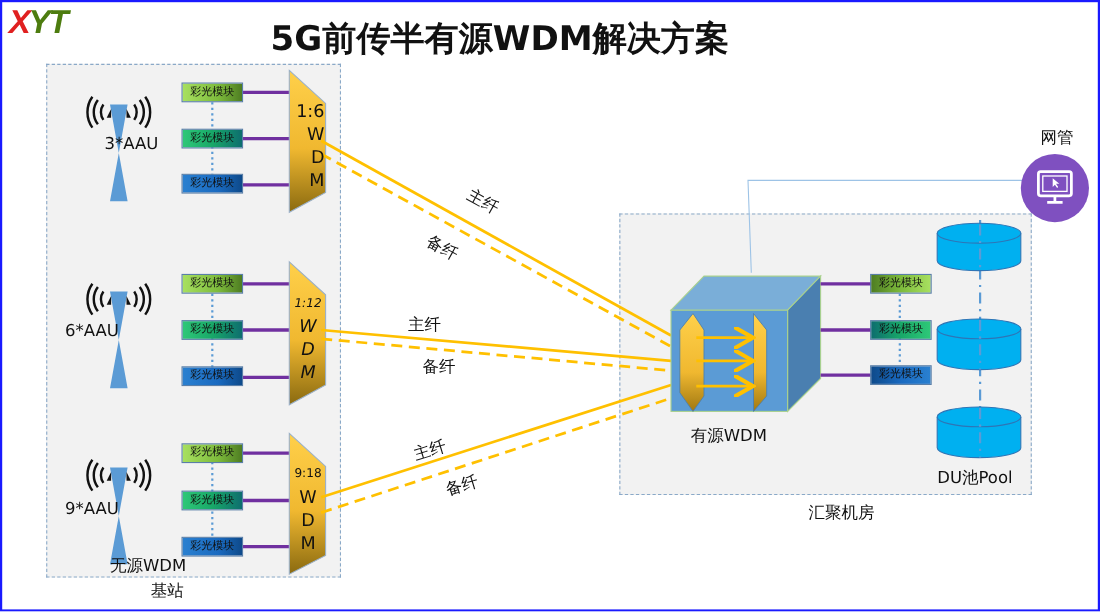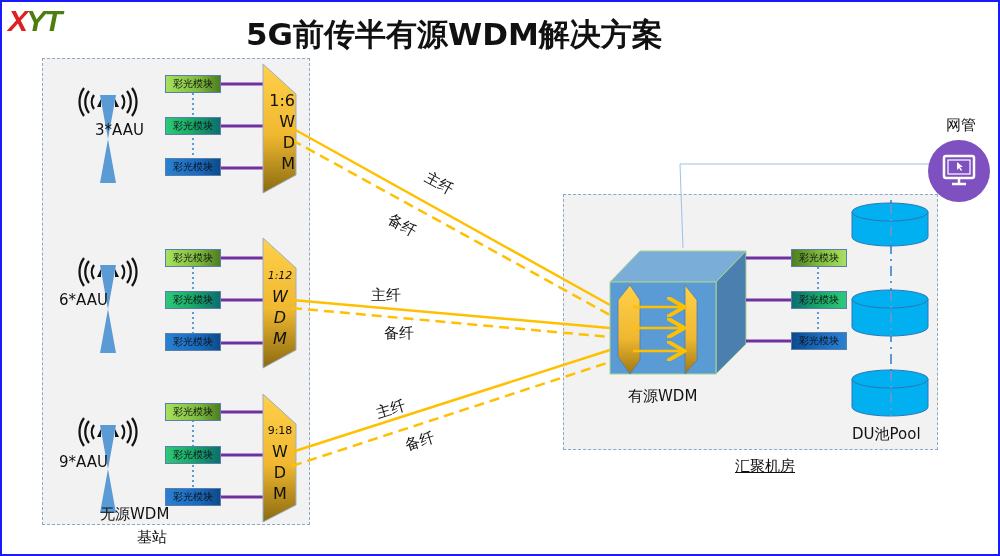--- a/index.html
+++ b/index.html
@@ -215,13 +215,13 @@
 <div class="label" style="left:384px; top:324px;">备纤</div>
 <div class="label" style="left:376px; top:400px; transform:rotate(-17deg);">主纤</div>
 <div class="label" style="left:405px; top:432px; transform:rotate(-17deg);">备纤</div>
 
 <div class="module m-rt-top" style="left:791px; top:249px;">彩光模块</div>
 <div class="module m-rt-mid" style="left:791px; top:291px;">彩光模块</div>
 <div class="module m-rt-bot" style="left:791px; top:332px;">彩光模块</div>
 
 <div class="label" style="left:628px; top:387px;">有源WDM</div>
 <div class="label" style="left:852px; top:425px;">DU池Pool</div>
-<div class="label" style="left:735px; top:457px;text-decoration:underline;">汇聚机房</div>
+<div class="label" style="left:735px; top:457px;">汇聚机房</div>
 
 </body></html>

